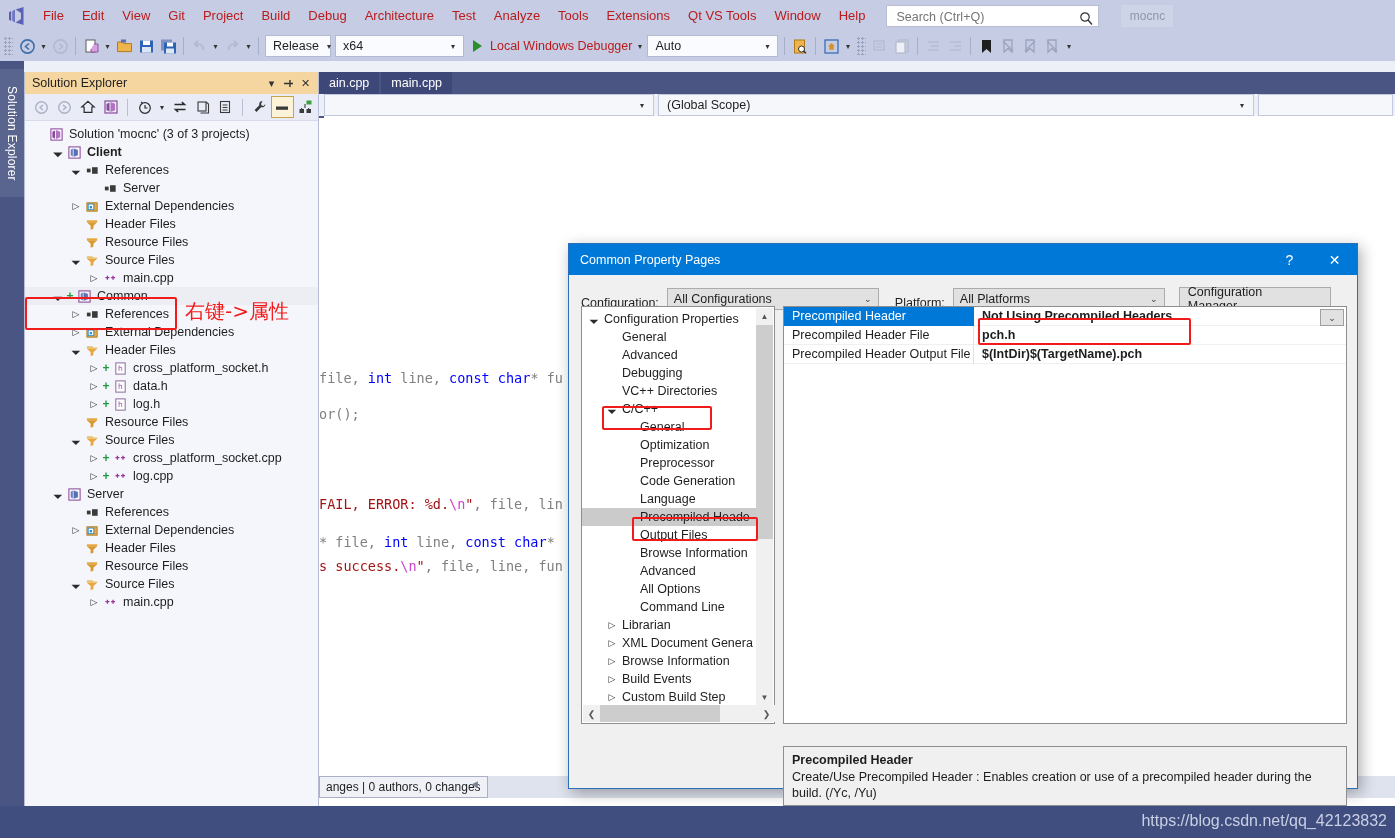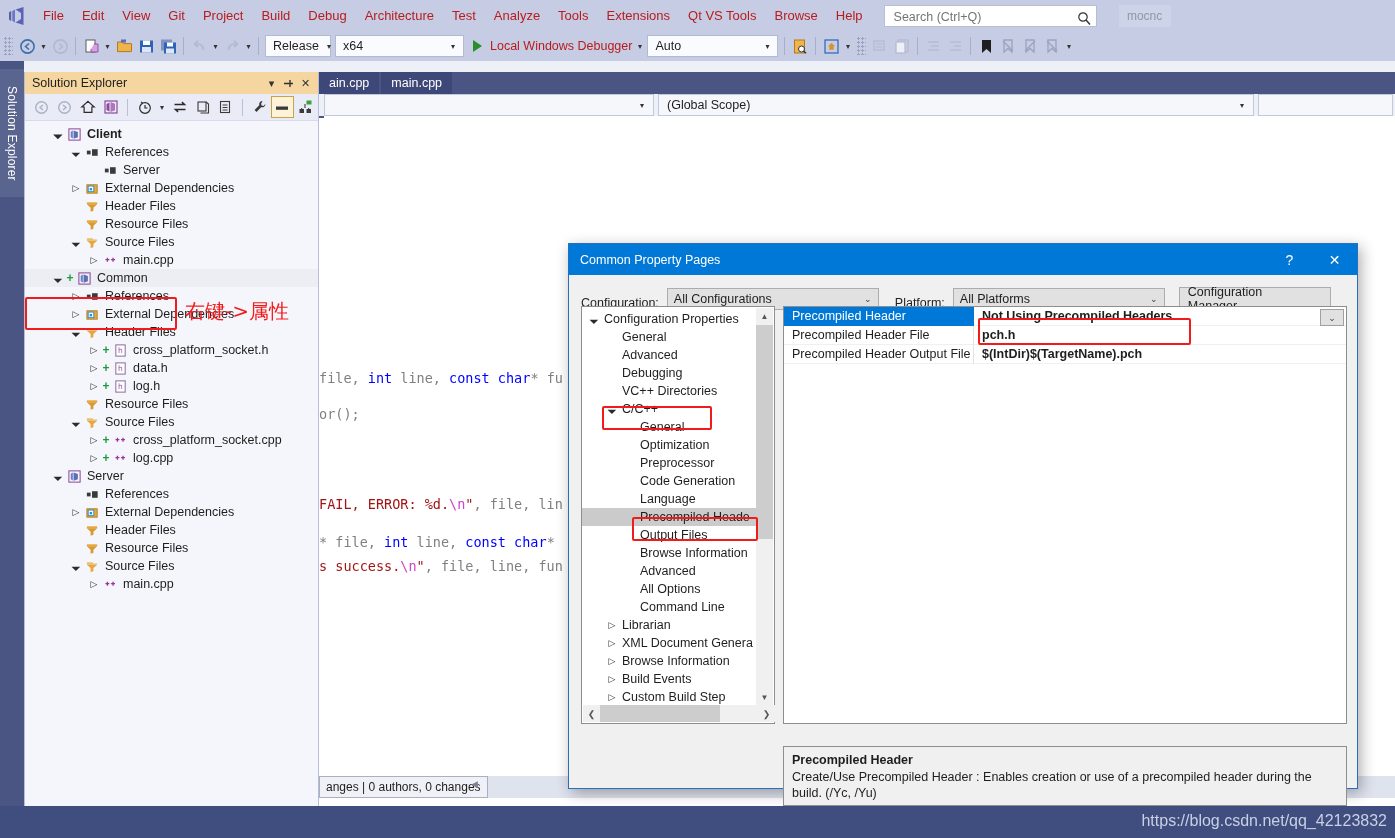--- a/index.html
+++ b/index.html
@@ -238,21 +238,21 @@
     <div class="menu-item">Git</div>
     <div class="menu-item">Project</div>
     <div class="menu-item">Build</div>
     <div class="menu-item">Debug</div>
     <div class="menu-item">Architecture</div>
     <div class="menu-item">Test</div>
     <div class="menu-item">Analyze</div>
     <div class="menu-item">Tools</div>
     <div class="menu-item">Extensions</div>
     <div class="menu-item">Qt VS Tools</div>
-    <div class="menu-item">Browse</div>
+    <div class="menu-item">Window</div>
     <div class="menu-item">Help</div>
     <div class="search-box">
       <input readonly="" placeholder="Search (Ctrl+Q)" style="">
       <span class="search-icon">
         <svg width="15" height="15" viewBox="0 0 15 15">
             <circle cx="6" cy="6" r="4.2" fill="none" stroke="#333" stroke-width="1.2"></circle>
             <line x1="9" y1="9" x2="13" y2="13.5" stroke="#333" stroke-width="1.4"></line>
           </svg>
       </span>
     </div>
@@ -492,20 +492,32 @@
       <div class="se-btn">
         <svg width="16" height="16" viewBox="0 0 16 16">
             <rect x="8.5" y="1.5" width="5" height="4" fill="#3ba03b"></rect>
             <rect x="1.5" y="10" width="4.5" height="4" fill="#3a3a3a"></rect>
             <rect x="8.5" y="10" width="4.5" height="4" fill="#3a3a3a"></rect>
             <path d="M7 5 v4 M3.7 9 v1 M10.7 9 v1" stroke="#3a3a3a" stroke-width="1.1" fill="none"></path>
           </svg>
       </div>
     </div>
     <div class="tree" id="se-tree">
+        <div class="trow">
+          <span style="width:8px;"></span>
+          <span class="exp"></span>
+          <span class="ticon">
+            <svg width="15" height="15" viewBox="0 0 16 16">
+              <rect x="2" y="2" width="12" height="12" fill="none" stroke="#8c4a9b" stroke-width="1.1"></rect>
+              <path d="M3.6 5 L6.4 3.6 L6.4 12.4 L3.6 11 Z" fill="#8c4a9b"></path>
+              <path d="M7.4 3.2 L12 5 L12 11 L7.4 12.8 Z" fill="#b073c0"></path>
+            </svg>
+          </span>
+          <span class="tlabel">Solution 'mocnc' (3 of 3 projects)</span>
+        </div>
         <div class="trow bold">
           <span style="width:26px;"></span>
           <span class="exp">
             <span style="display:inline-block;transform:rotate(45deg);">◢</span>
           </span>
           <span class="ticon">
             <svg width="15" height="15" viewBox="0 0 16 16">
               <rect x="2" y="2" width="12" height="12" fill="none" stroke="#8c4a9b" stroke-width="1.1"></rect>
               <path d="M4 5 L6.2 3.8 L6.2 12.2 L4 11 Z" fill="#6a7fc0"></path>
               <path d="M7 3.6 L11.6 5.2 L11.6 10.8 L7 12.4 Z" fill="#5a6fb5"></path>

